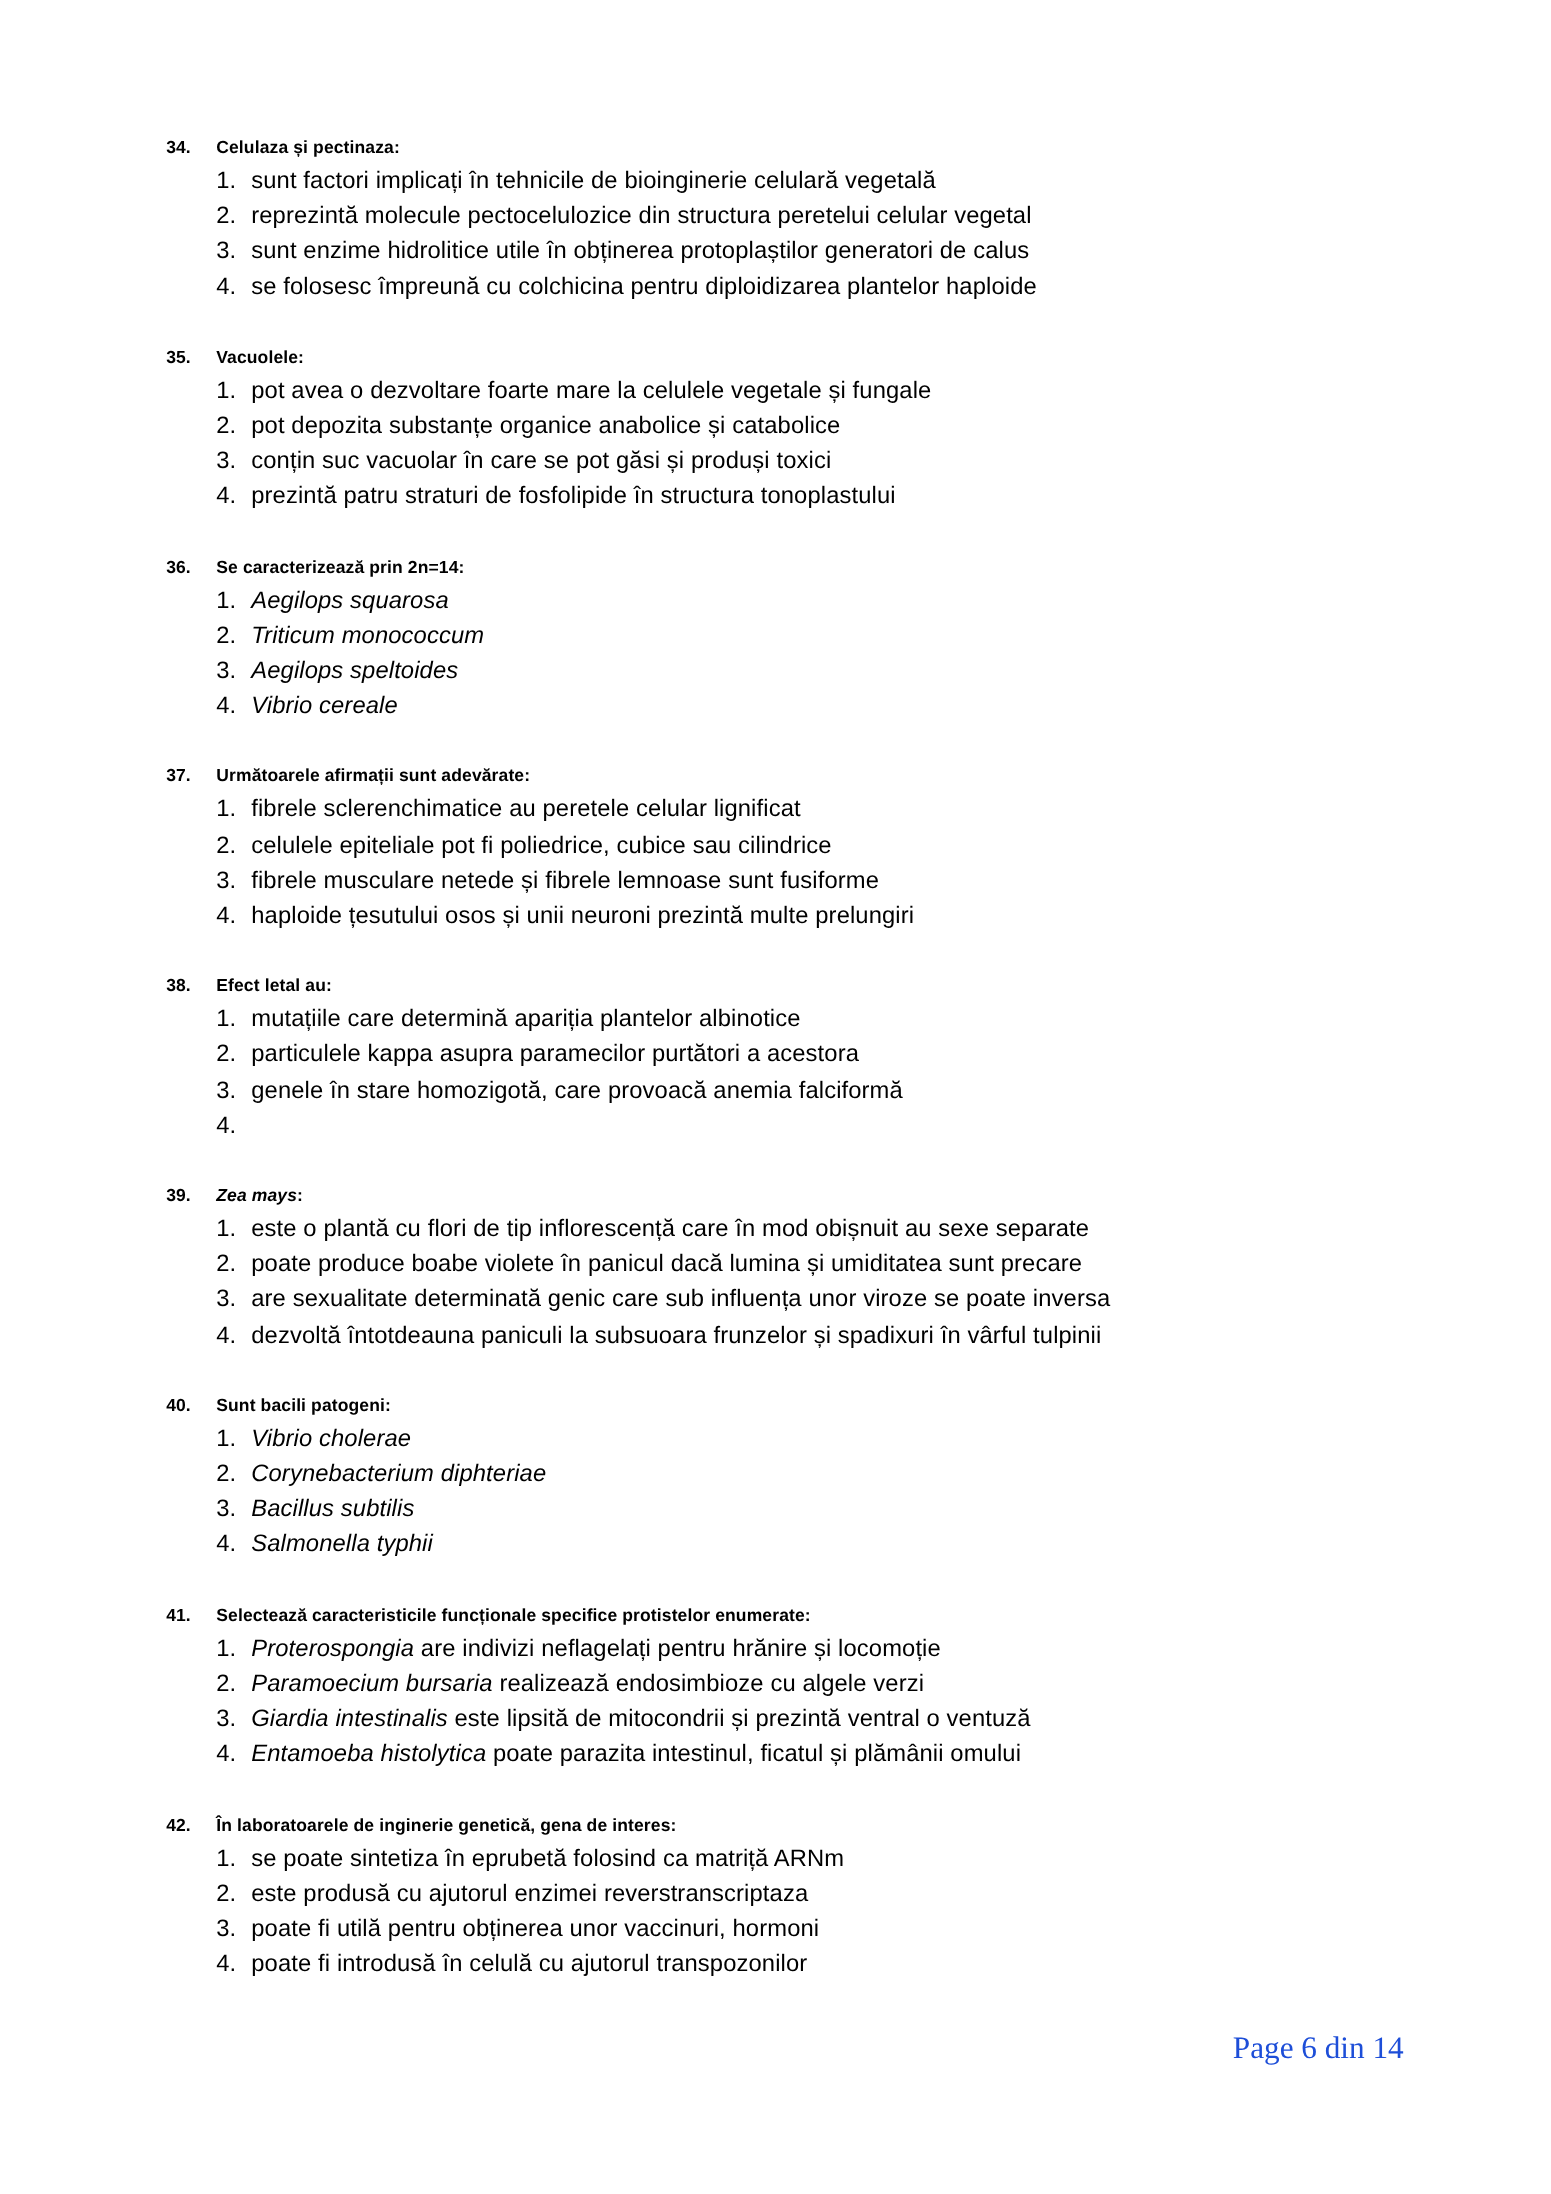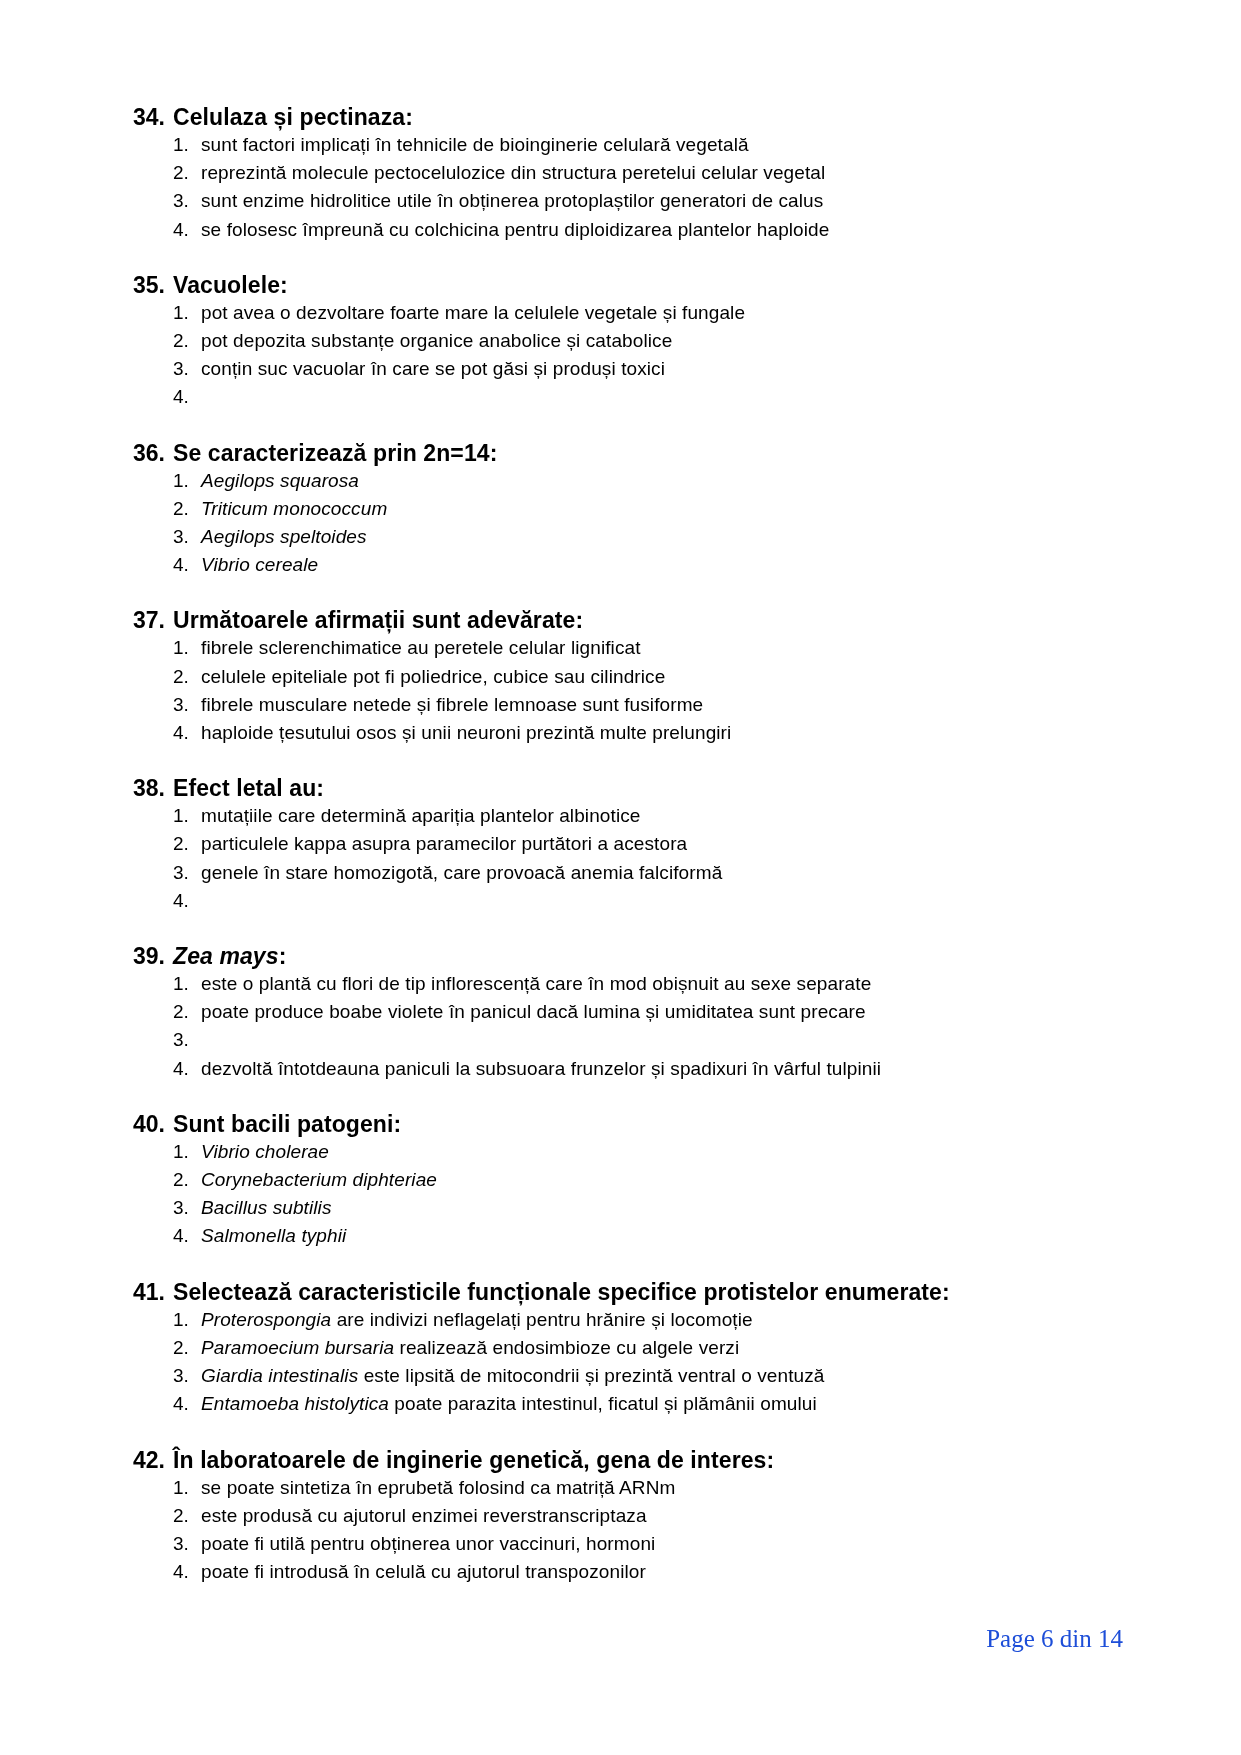--- a/index.html
+++ b/index.html
@@ -21,21 +21,21 @@
     left: 133px;
     top: 103px;
     right: 105px;
   }
   .question {
     margin-bottom: 27px;
   }
   .q-head {
     display: flex;
     align-items: baseline;
-    font-size: 23px;
+    font-size: 14px;
     line-height: 28px;
     font-weight: bold;
   }
   .q-num {
     flex: 0 0 40px;
   }
   .q-title {
     letter-spacing: 0.1px;
   }
   .answers {
@@ -110,20 +110,21 @@
           <li class="answer">
             <span class="a-num">2.</span>
             <span class="a-text"><span>pot depozita substanțe organice anabolice și catabolice</span></span>
           </li>
           <li class="answer">
             <span class="a-num">3.</span>
             <span class="a-text"><span>conțin suc vacuolar în care se pot găsi și produși toxici</span></span>
           </li>
           <li class="answer">
             <span class="a-num">4.</span>
+            <span class="a-text"><span>prezintă patru straturi de fosfolipide în structura tonoplastului</span></span>
           </li>
         </ol>
       </section>
       <section class="question">
         <div class="q-head">
           <span class="q-num">36.</span>
           <span class="q-title"><span>Se caracterizează prin 2n=14:</span></span>
         </div>
         <ol class="answers">
           <li class="answer">
@@ -200,20 +201,21 @@
           <li class="answer">
             <span class="a-num">1.</span>
             <span class="a-text"><span>este o plantă cu flori de tip inflorescență care în mod obișnuit au sexe separate</span></span>
           </li>
           <li class="answer">
             <span class="a-num">2.</span>
             <span class="a-text"><span>poate produce boabe violete în panicul dacă lumina și umiditatea sunt precare</span></span>
           </li>
           <li class="answer">
             <span class="a-num">3.</span>
+            <span class="a-text"><span>are sexualitate determinată genic care sub influența unor viroze se poate inversa</span></span>
           </li>
           <li class="answer">
             <span class="a-num">4.</span>
             <span class="a-text"><span>dezvoltă întotdeauna paniculi la subsuoara frunzelor și spadixuri în vârful tulpinii</span></span>
           </li>
         </ol>
       </section>
       <section class="question">
         <div class="q-head">
           <span class="q-num">40.</span>

